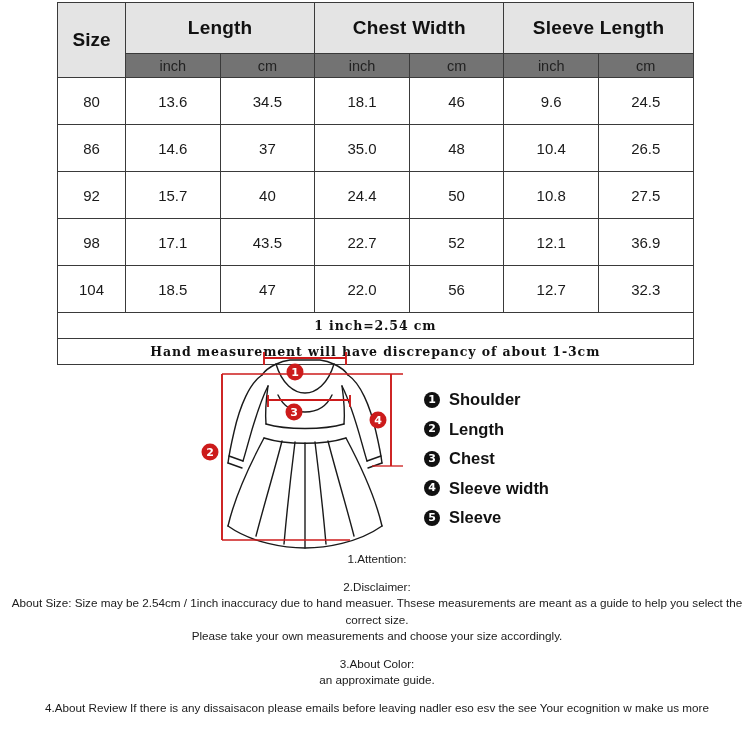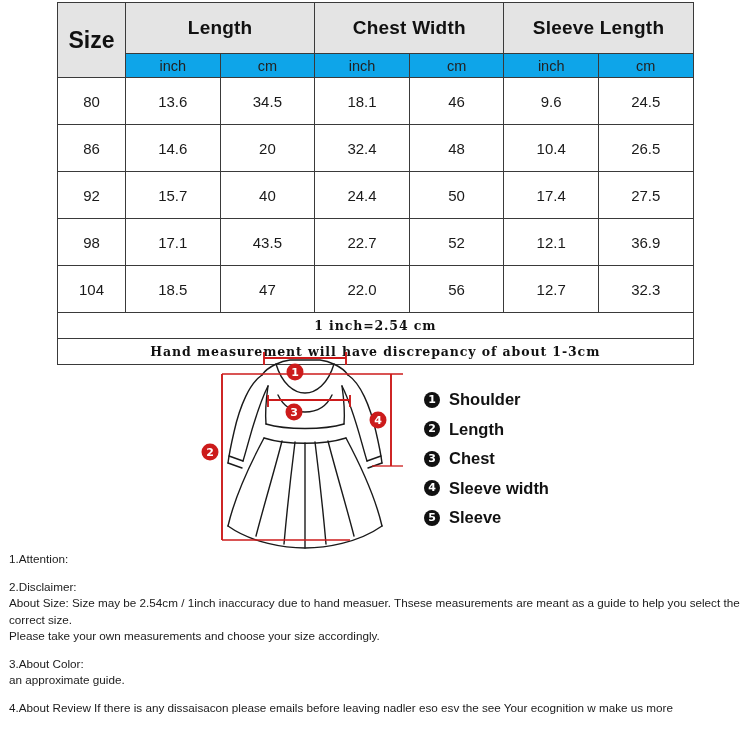--- a/index.html
+++ b/index.html
@@ -40,26 +40,26 @@
 
   th.group-head {
     background: #e4e4e4;
     font-size: 19px;
     font-weight: bold;
     height: 50px;
     letter-spacing: 0.2px;
   }
   th.size-head {
     background: #e4e4e4;
-    font-size: 23px;
+    font-size: 19px;
     font-weight: bold;
     margin-top: 41px;
   }
   td.unit-head {
-    background: #0ea5e9;
+    background: #737373;
     font-size: 14.5px;
     font-weight: normal;
     height: 23px;
     color: #222;
   }
 
   tr.data-row td {
     height: 46px;
     font-size: 15px;
     color: #1a1a1a;
@@ -117,21 +117,21 @@
   
   .notes {
     position: absolute;
     left: 9px;
     top: 551px;
     width: 736px;
     font-size: 11.7px;
     line-height: 16.5px;
     color: #1b1b1b;
   }
-  .note-block { margin-bottom: 11px; }
+  .note-block { margin-bottom: 11px; text-align: center; }
   .note-block p { margin: 0; }
 </style>
 </head>
 <body>
 
 <div class="table-wrap">
   <table class="size-table">
     <colgroup>
       <col class="col-size">
         <col class="col-unit">
@@ -163,33 +163,33 @@
         <td>13.6</td>
         <td>34.5</td>
         <td>18.1</td>
         <td>46</td>
         <td>9.6</td>
         <td>24.5</td>
       </tr>
       <tr class="data-row">
         <td>86</td>
         <td>14.6</td>
-        <td>20</td>
-        <td>32.4</td>
+        <td>37</td>
+        <td>35.0</td>
         <td>48</td>
         <td>10.4</td>
         <td>26.5</td>
       </tr>
       <tr class="data-row">
         <td>92</td>
         <td>15.7</td>
         <td>40</td>
         <td>24.4</td>
         <td>50</td>
-        <td>17.4</td>
+        <td>10.8</td>
         <td>27.5</td>
       </tr>
       <tr class="data-row">
         <td>98</td>
         <td>17.1</td>
         <td>43.5</td>
         <td>22.7</td>
         <td>52</td>
         <td>12.1</td>
         <td>36.9</td>

